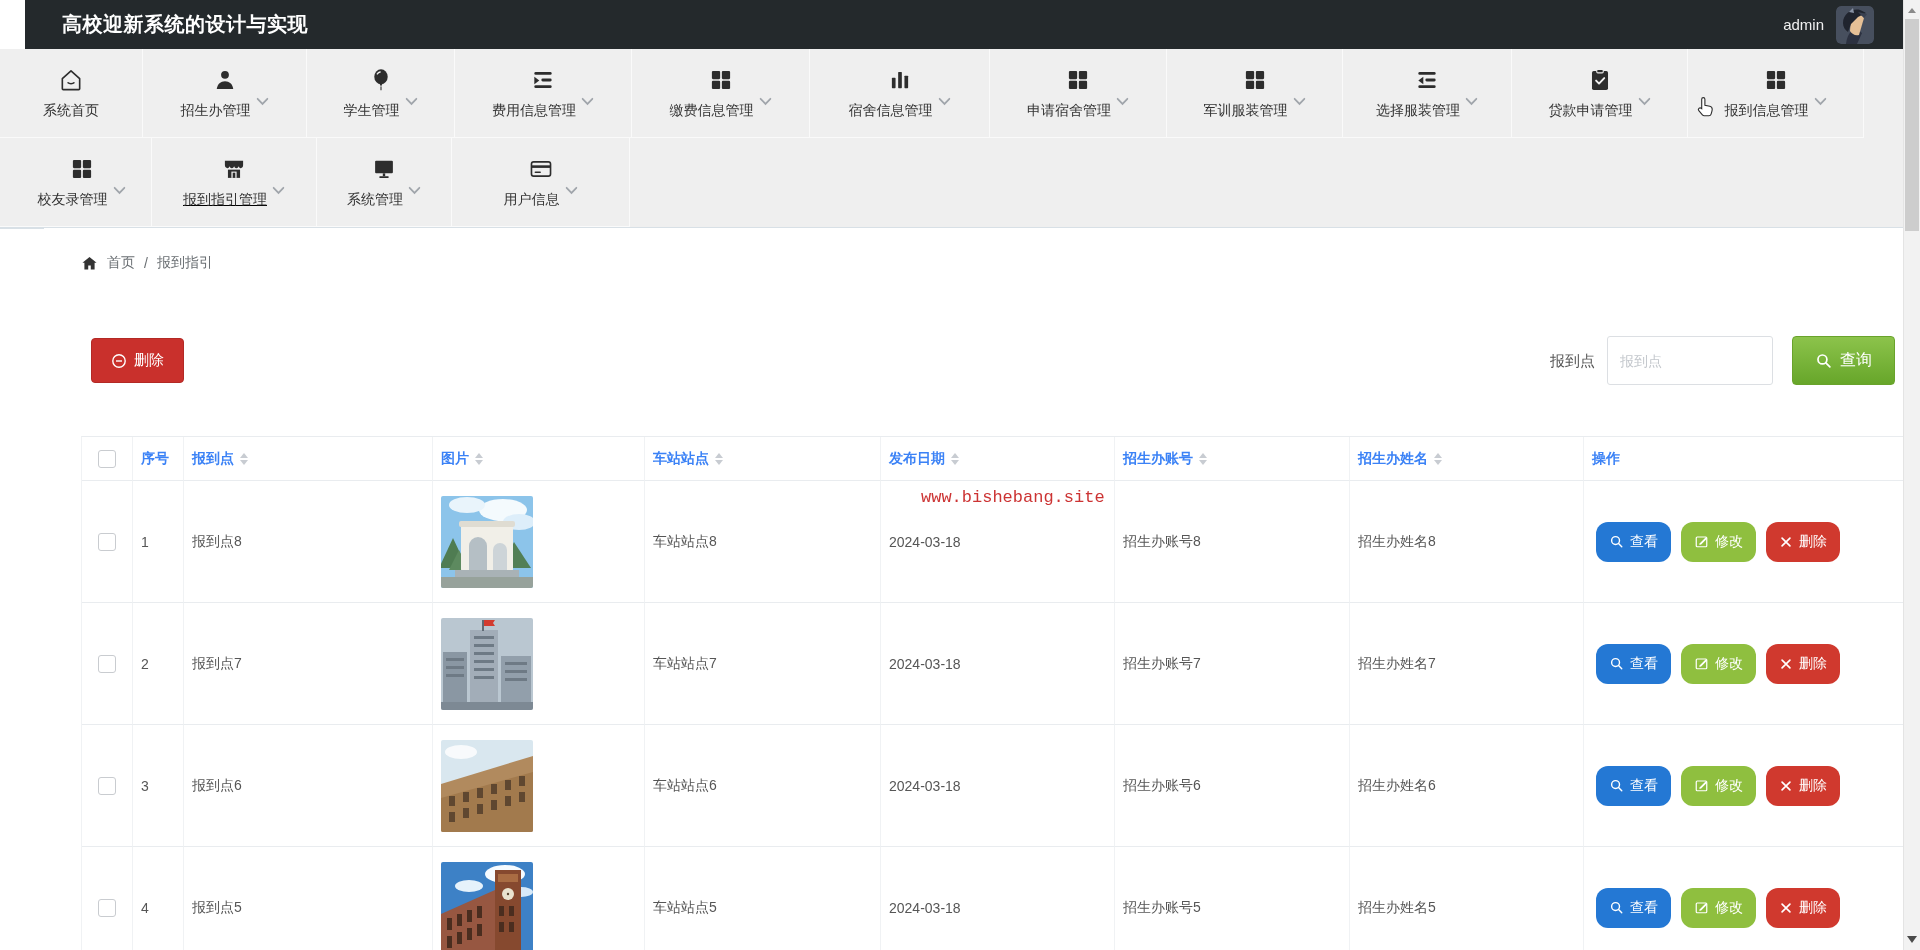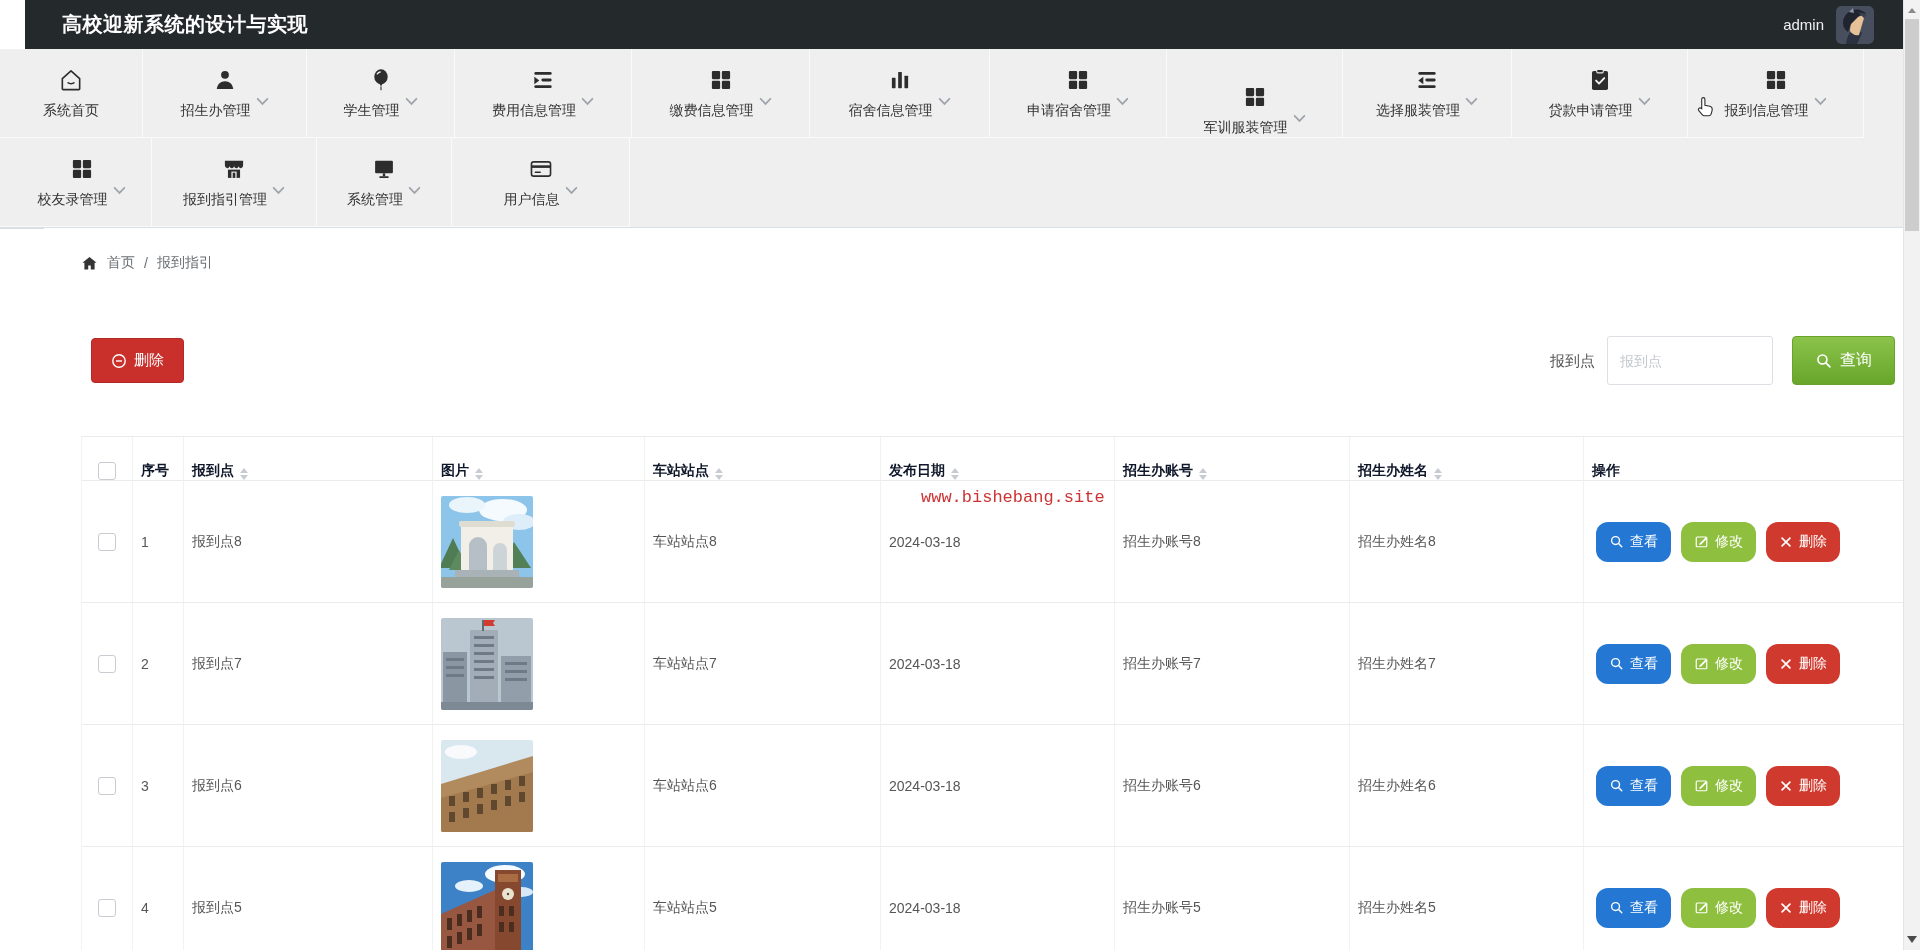--- a/index.html
+++ b/index.html
@@ -38,21 +38,21 @@
     display:flex;align-items:center;justify-content:center;gap:8px;cursor:pointer;}
 
   .watermark{position:absolute;left:877px;top:260px;z-index:5;font-family:Liberation Mono, monospace;font-size:17px;color:var(--watermark,#cc3333);}
 
   
   .tbl{position:absolute;left:37px;top:208px;width:1847px;display:grid;
     grid-template-columns:51px 51px 249px 212px 236px 234px 235px 234px 1fr;
     border-top:1px solid #e9ecef;border-left:1px solid #f0f2f4;font-size:14px;color:#565656;}
   .th,.td{border-right:1px solid #f0f2f4;border-bottom:1px solid #e9ecef;display:flex;align-items:center;
     padding:0 8px;box-sizing:border-box;background:#fff;}
-  .th{height:44px;color:#0f172a;font-weight:700;align-items:flex-end;}
+  .th{height:44px;color:#3b82f6;font-weight:700;}
   .td{height:122px;}
   .cbc{justify-content:center;padding:0;}
   .cb{width:16px;height:16px;border:1px solid #c9ccd0;border-radius:3px;background:#fff;cursor:pointer;flex:0 0 auto;}
   .photo{width:92px;height:92px;overflow:hidden;border-radius:2px;}
   .photo svg{display:block;}
   .acts{gap:10px;padding-left:12px;}
   .btn{height:40px;border:none;border-radius:12px;color:#fff;font-size:14px;display:inline-flex;align-items:center;justify-content:space-between;gap:6px;padding:0 13px;cursor:pointer;}
   .btn.v{background:var(--btn-view,#2478d4);}
   .btn.e{background:var(--btn-edit,#8fbf3f);}
   .btn.d{background:var(--btn-del2,#d0392e);}
@@ -194,21 +194,21 @@
               <rect x="12.8" y="12.8" width="7.6" height="7.6" rx="1"></rect>
             </svg>
           </span>
           <span class="nav-lb">
             <span>申请宿舍管理</span>
             <span class="chev"><svg viewBox="0 0 12 8" width="13" height="9" fill="none" stroke="#a0a5ab" stroke-width="1.6" stroke-linecap="round">
                 <path d="M1.5 1.5 6 6.2 10.5 1.5"></path>
               </svg></span>
           </span>
         </div>
-        <div class="nav-item" style="width: 176px; justify-content: flex-end;">
+        <div class="nav-item" style="width: 176px;">
           <span class="nav-ic">
             <svg viewBox="0 0 24 24" width="26" height="26" fill="#2d2d2d">
               <rect x="3.6" y="3.6" width="7.6" height="7.6" rx="1"></rect>
               <rect x="12.8" y="3.6" width="7.6" height="7.6" rx="1"></rect>
               <rect x="3.6" y="12.8" width="7.6" height="7.6" rx="1"></rect>
               <rect x="12.8" y="12.8" width="7.6" height="7.6" rx="1"></rect>
             </svg>
           </span>
           <span class="nav-lb">
             <span>军训服装管理</span>
@@ -275,21 +275,21 @@
               <rect x="12.8" y="12.8" width="7.6" height="7.6" rx="1"></rect>
             </svg>
           </span>
           <span class="nav-lb">
             <span>校友录管理</span>
             <span class="chev"><svg viewBox="0 0 12 8" width="13" height="9" fill="none" stroke="#a0a5ab" stroke-width="1.6" stroke-linecap="round">
                 <path d="M1.5 1.5 6 6.2 10.5 1.5"></path>
               </svg></span>
           </span>
         </div>
-        <div class="nav-item" style="width: 165px;">
+        <div class="nav-item" style="width: 165px; text-decoration: underline;">
           <span class="nav-ic">
             <svg viewBox="0 0 24 24" width="26" height="26" fill="#2d2d2d">
               <path d="M3.6 4.4h16.8v4.2c0 1.5-.9 2.6-2.1 2.6-1.1 0-2-.9-2-2 0 1.1-.9 2-2.1 2s-2.1-.9-2.1-2c0 1.1-.9 2-2.1 2s-2.1-.9-2.1-2c0 1.1-.9 2-2 2-1.2 0-2.3-1.1-2.3-2.6z"></path>
               <path d="M6.4 12.6h11.2v7.6H6.4z"></path>
               <rect x="9.6" y="14.4" width="4.8" height="5.8" fill="#efefef"></rect>
               <rect x="10.8" y="15.4" width="2.4" height="4.8" fill="#2d2d2d"></rect>
             </svg>
           </span>
           <span class="nav-lb">
             <span>报到指引管理</span>

